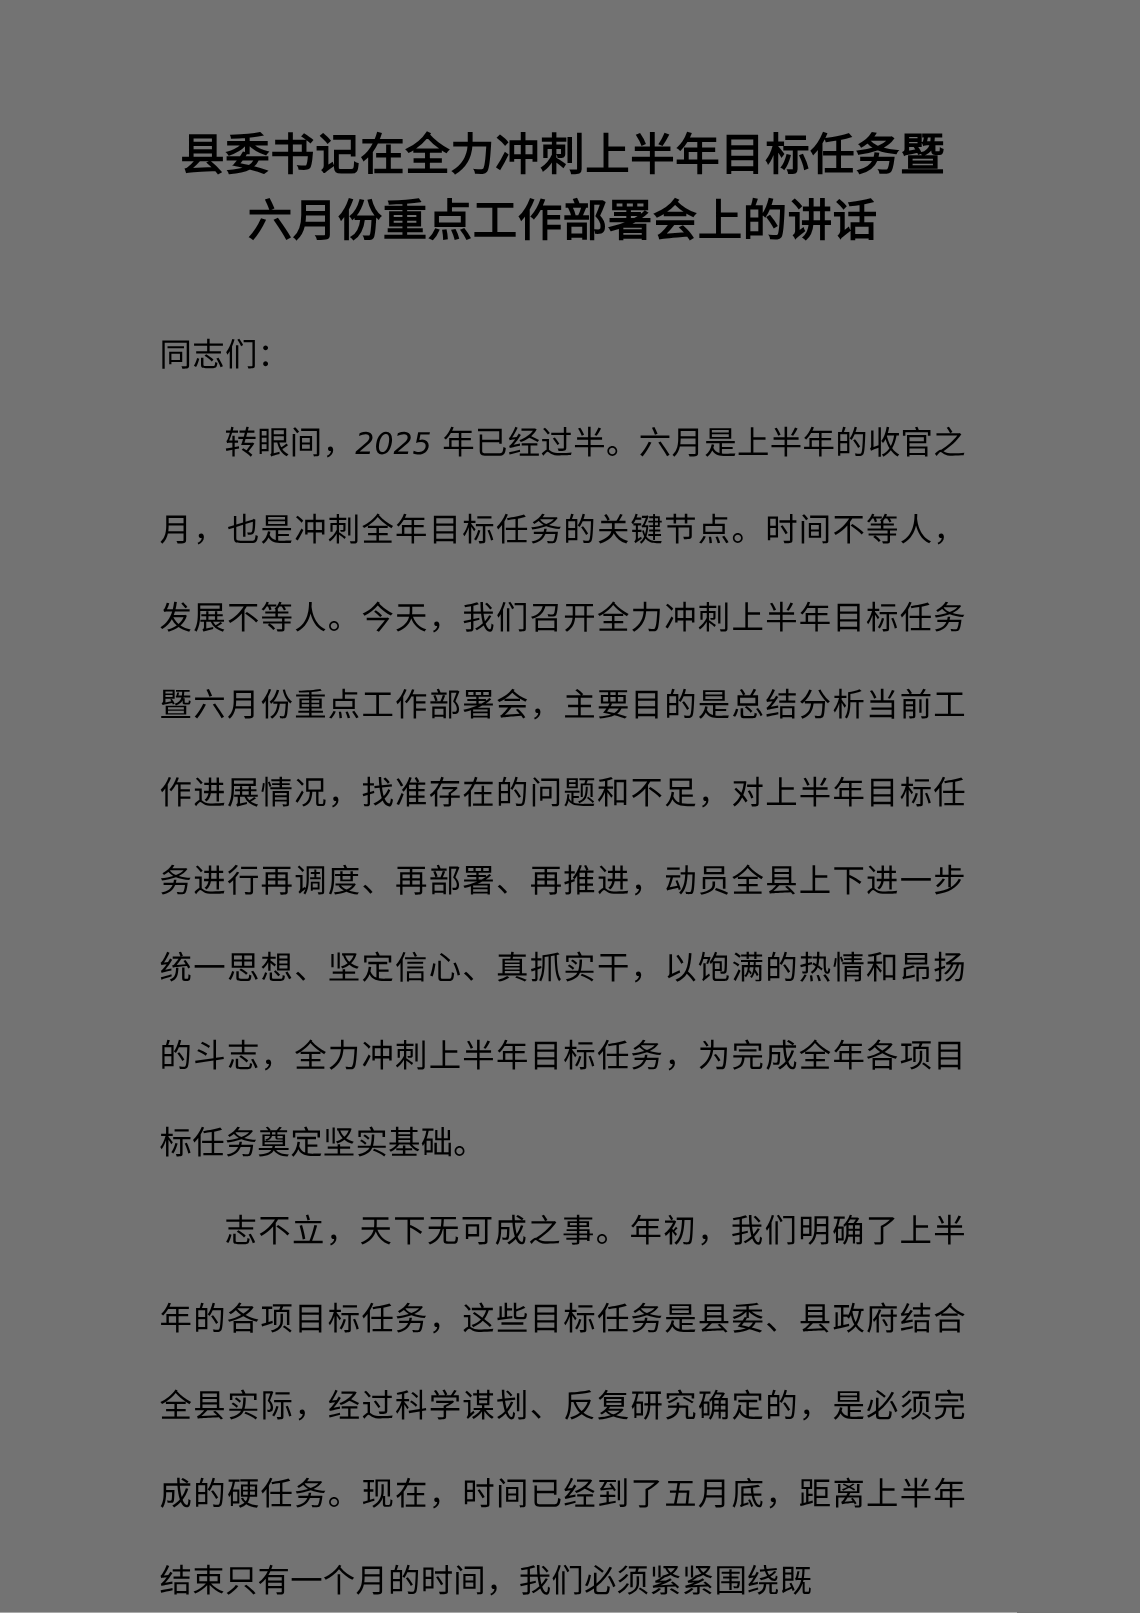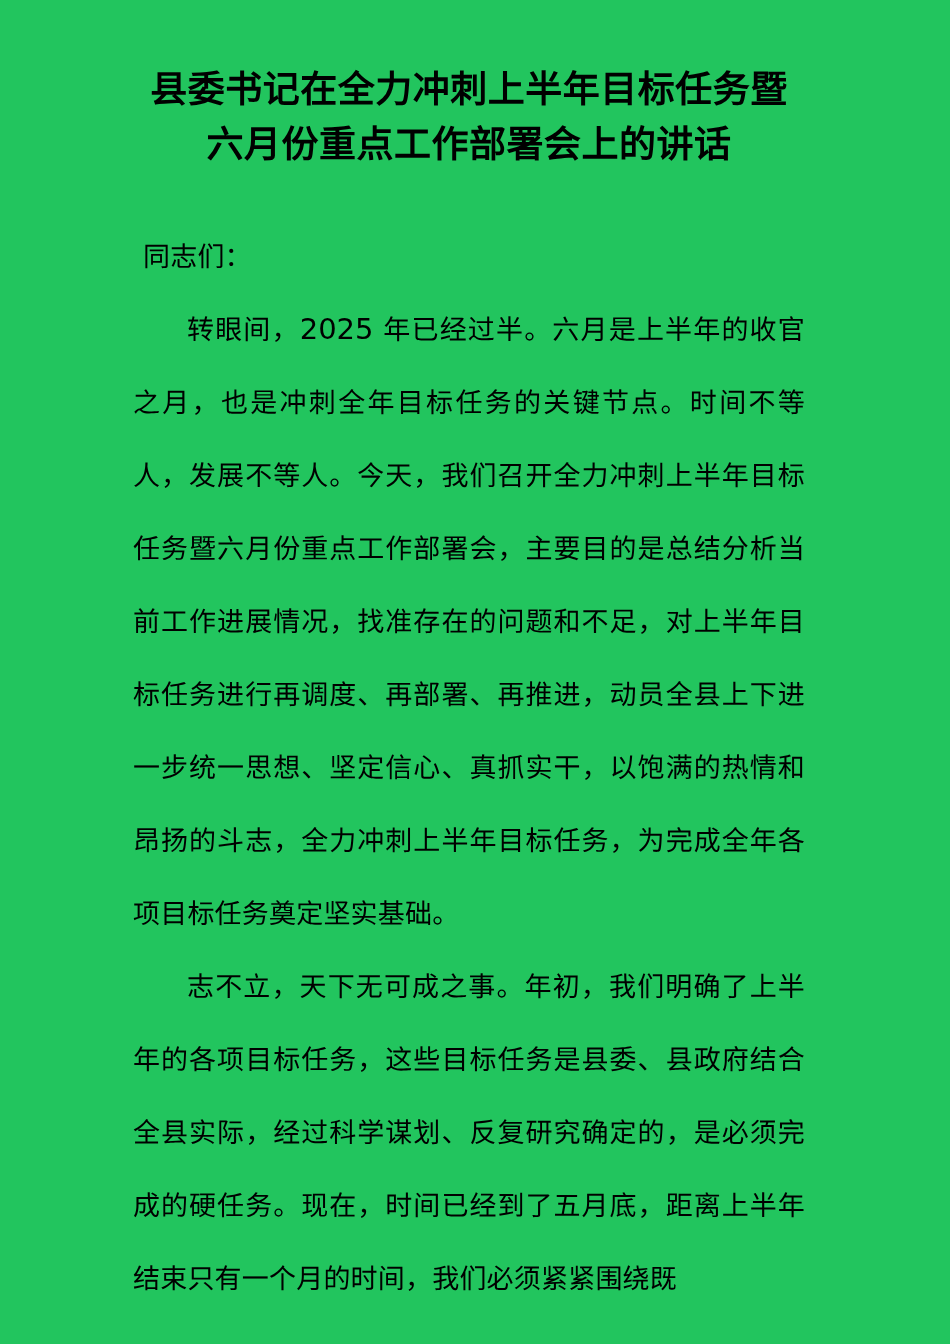--- a/index.html
+++ b/index.html
@@ -15,23 +15,23 @@
     overflow: hidden;
     font-family: "DejaVu Serif", "Liberation Serif", serif;
     color: #000000;
     -webkit-font-smoothing: antialiased;
   }
 
   .page {
     position: relative;
     width: 950px;
     height: 1344px;
-    background: #22c55e;
+    background: #737373;
     box-sizing: border-box;
-    padding: 62px 145px 0 133px;
+    padding: 102px 145px 0 133px;
   }
 
   
   .doc-title {
     margin: 0;
     padding: 0 0 0 0;
     font-size: 37px;
     font-weight: bold;
     line-height: 55px;
     text-align: center;
@@ -52,36 +52,36 @@
     line-height: 73px;
     text-align: justify;
     text-justify: inter-ideograph;
     word-break: break-all;
     letter-spacing: 0.2px;
     font-family: "DejaVu Serif", "Liberation Serif", serif;
   }
 
   p.para.salutation {
     text-indent: 0;
-    margin-left: 10px;
   }
 
   p.para.indent {
     text-indent: 54px;
   }
 
   p.para.heading {
     text-indent: 54px;
   }
 
   
   .num {
     font-family: "DejaVu Sans", "Liberation Sans", sans-serif;
-    font-size: 29px;
+    font-size: 25px;
     letter-spacing: 0;
+    font-style: italic;
   }
 </style>
 </head>
 <body>
 
 <div class="page">
 
   <h1 class="doc-title">县委书记在全力冲刺上半年目标任务暨六月份重点工作部署会上的讲话</h1>
 
   <div class="body-block">

